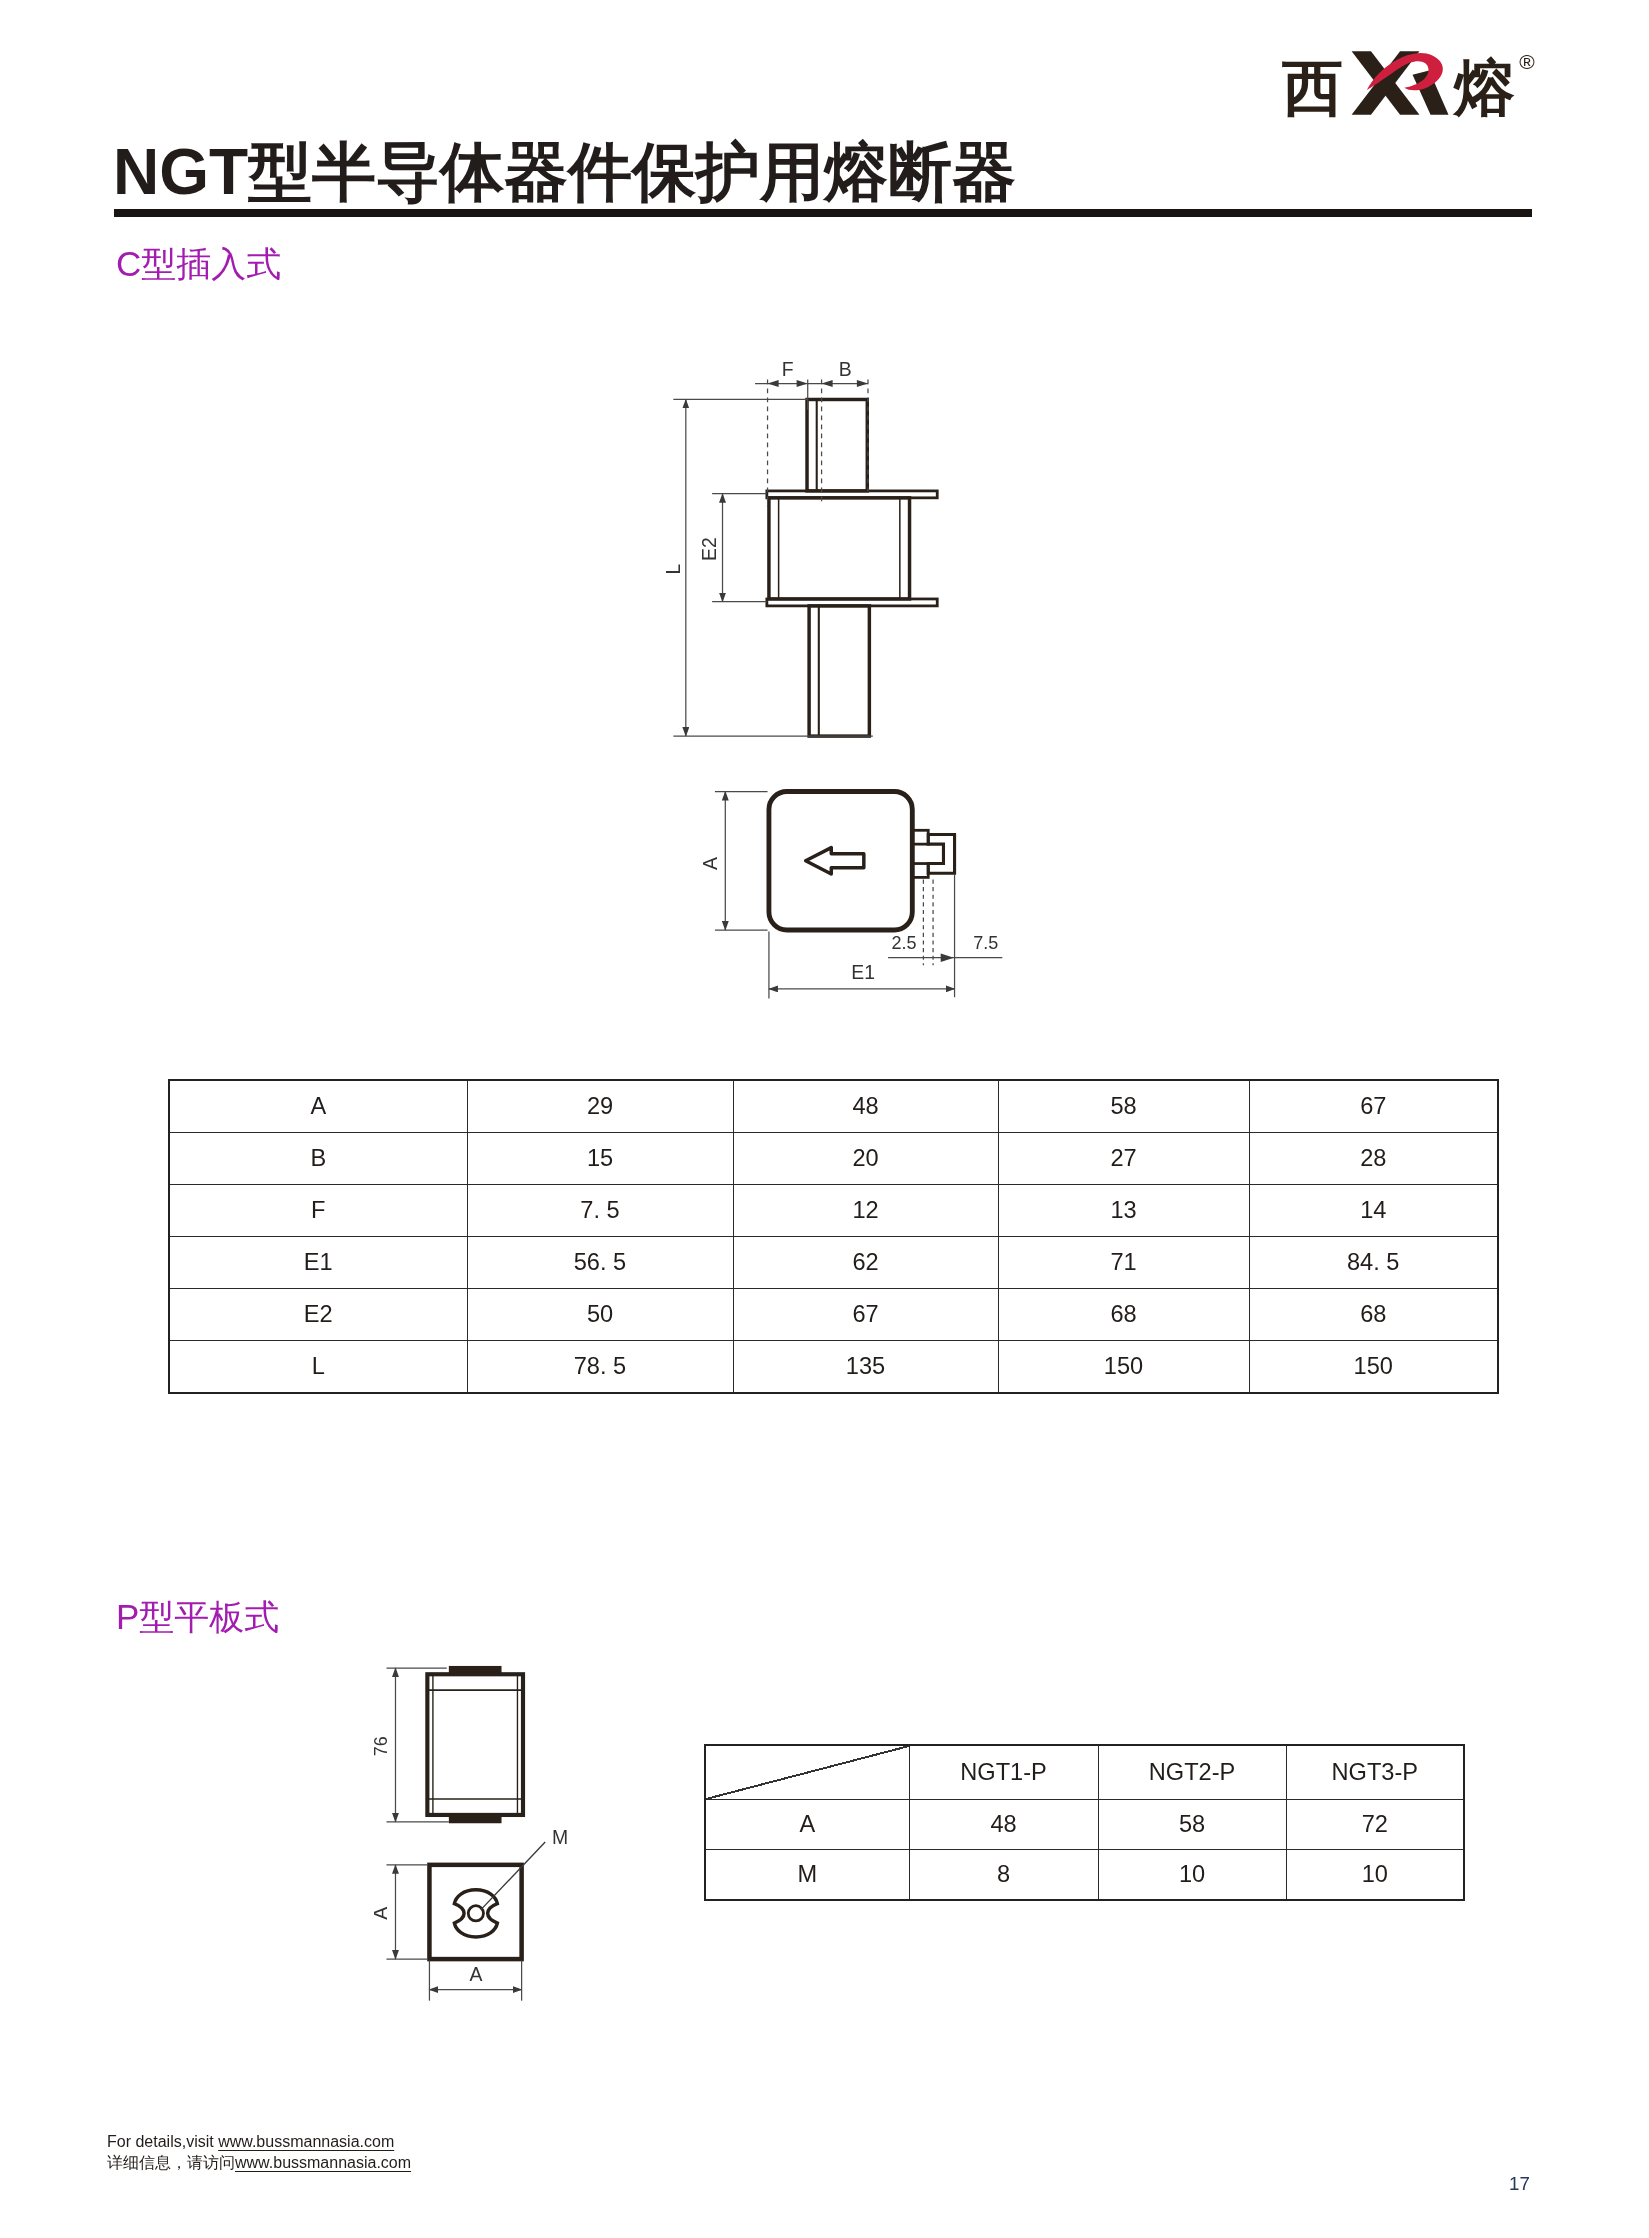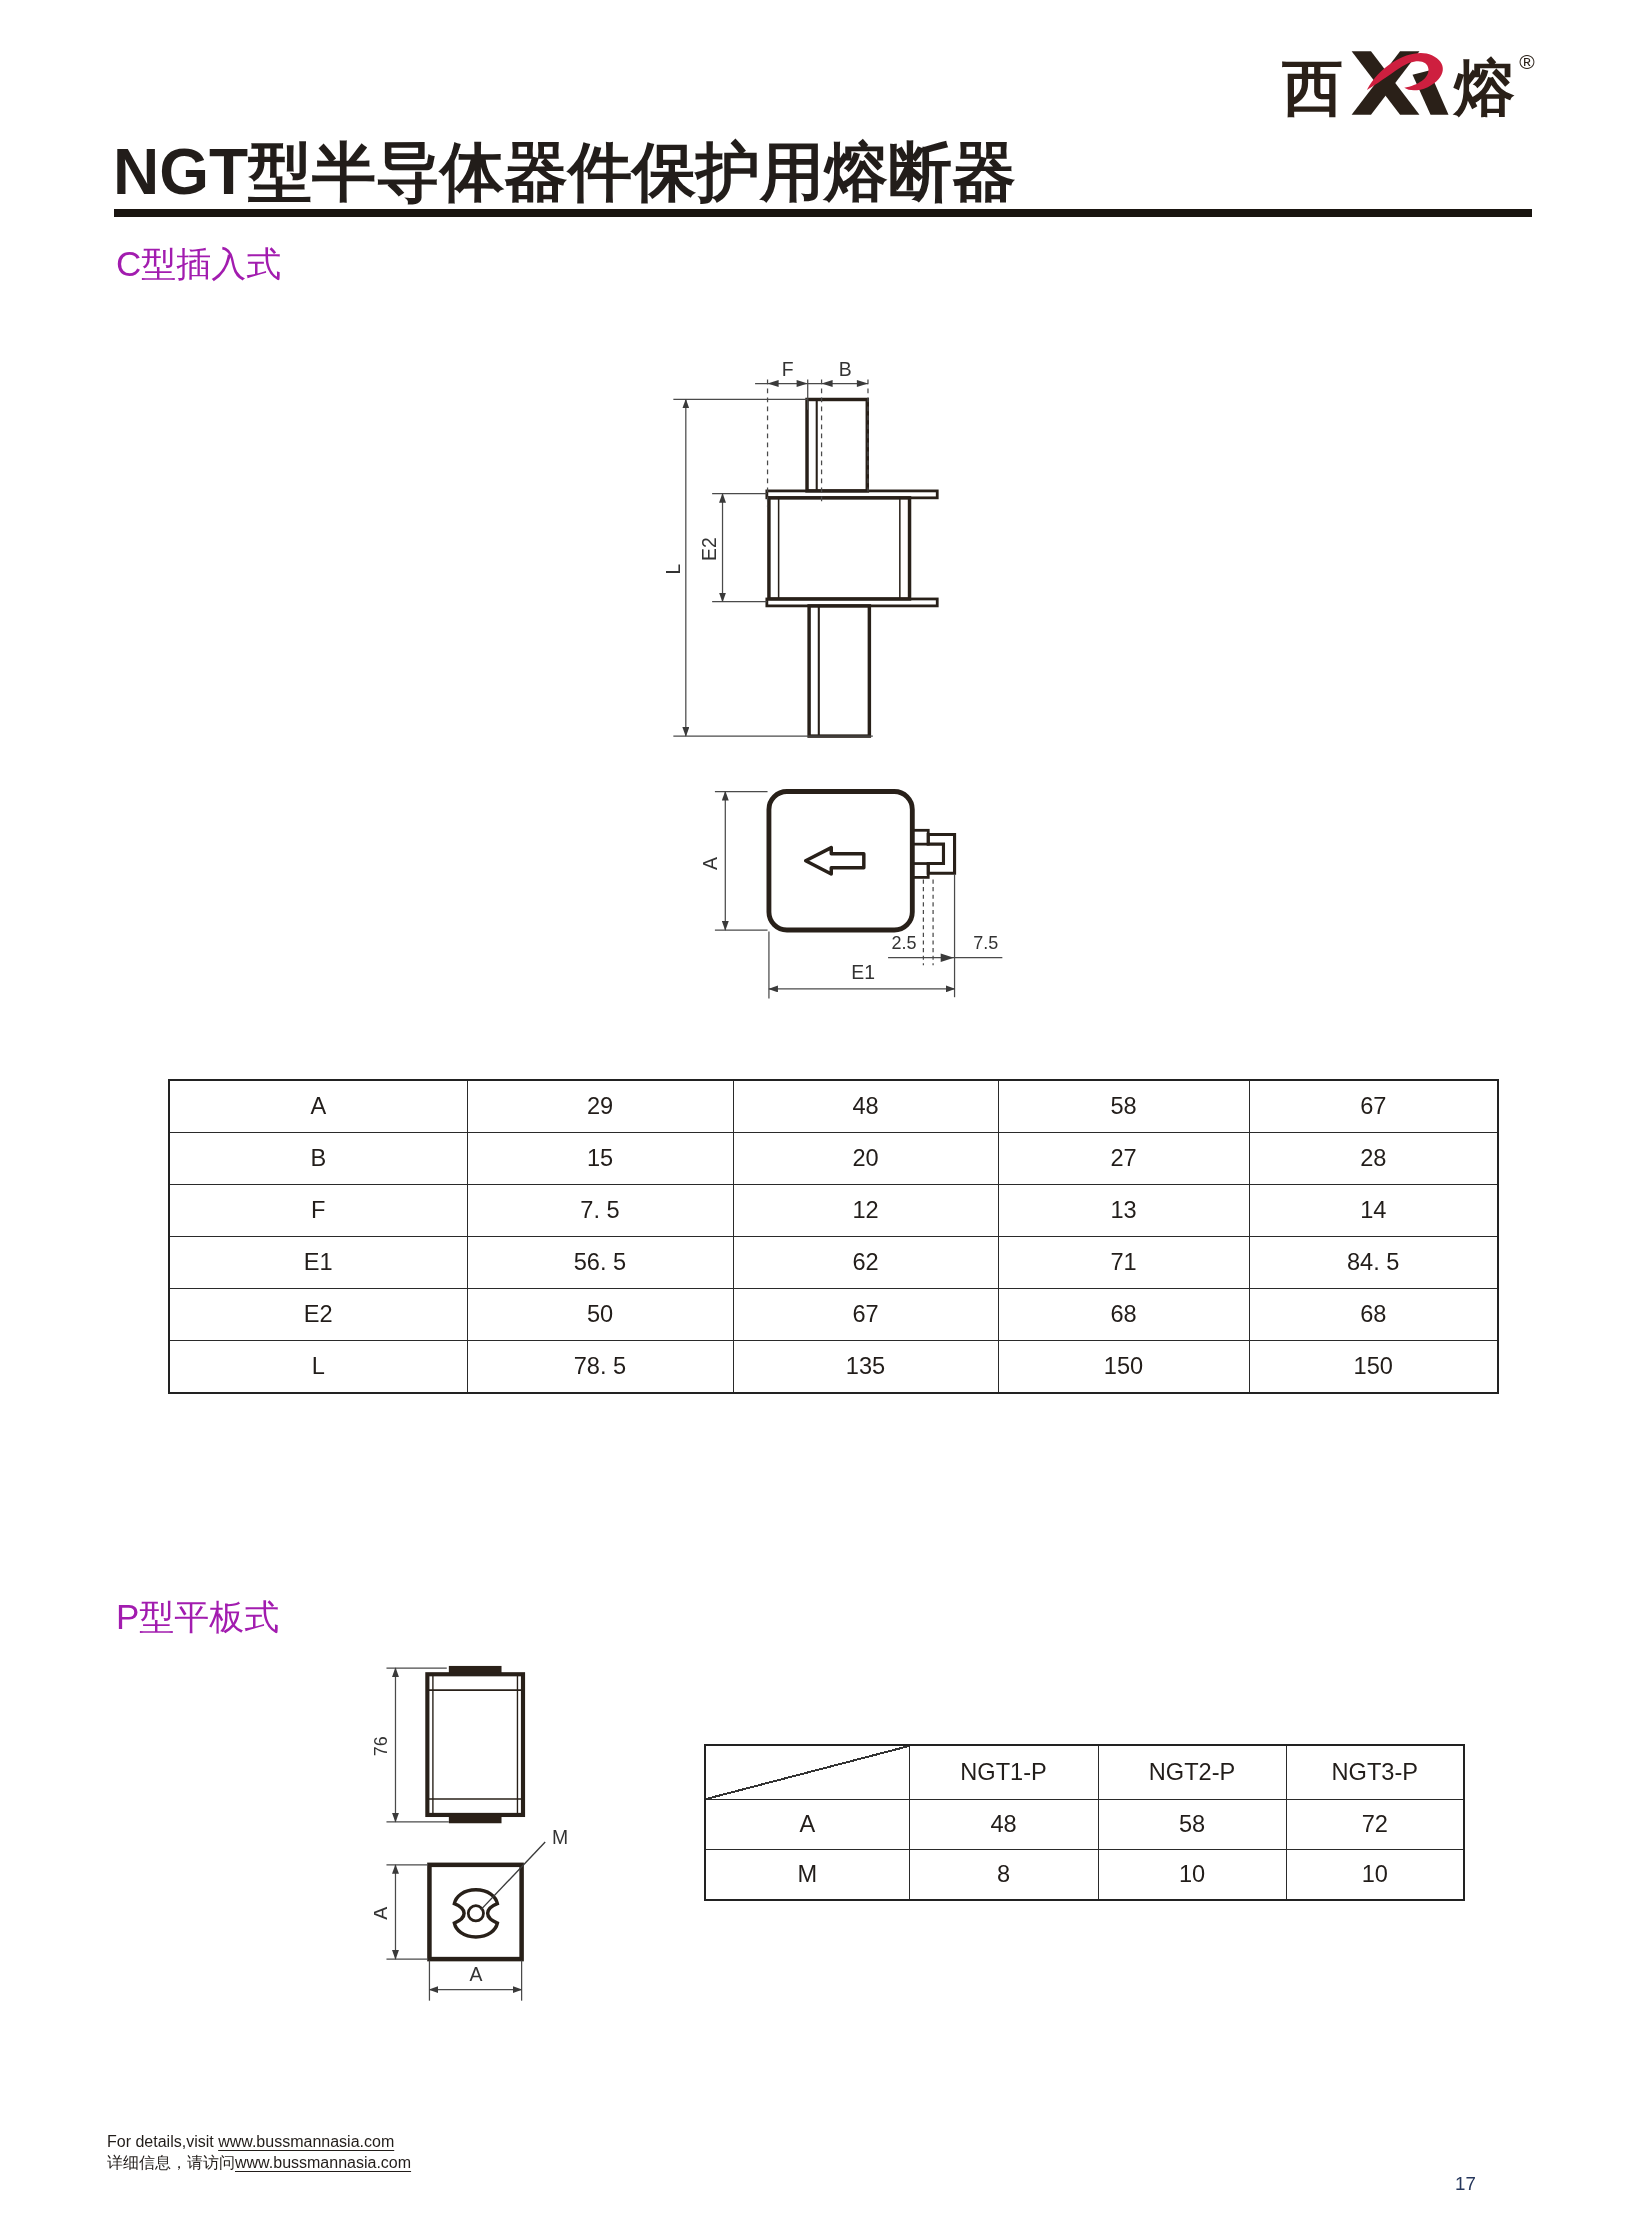--- a/index.html
+++ b/index.html
@@ -264,16 +264,16 @@
       </tr>
     </tbody>
   </table>
 
   <div class="abs footer-line" style="left:107px;top:2133px;">
     <span>For details,visit </span><span class="footer-link">www.bussmannasia.com</span>
   </div>
   <div class="abs footer-line" style="left:107px;top:2153px;">
     <span>详细信息，请访问</span><span class="footer-link">www.bussmannasia.com</span>
   </div>
-  <div class="abs page-num" style="left:1455px;top:2173px;text-align:right;">17</div>
+  <div class="abs page-num" style="left:1509px;top:2173px;text-align:right;">17</div>
 
 </div>
 
 
 </body></html>

